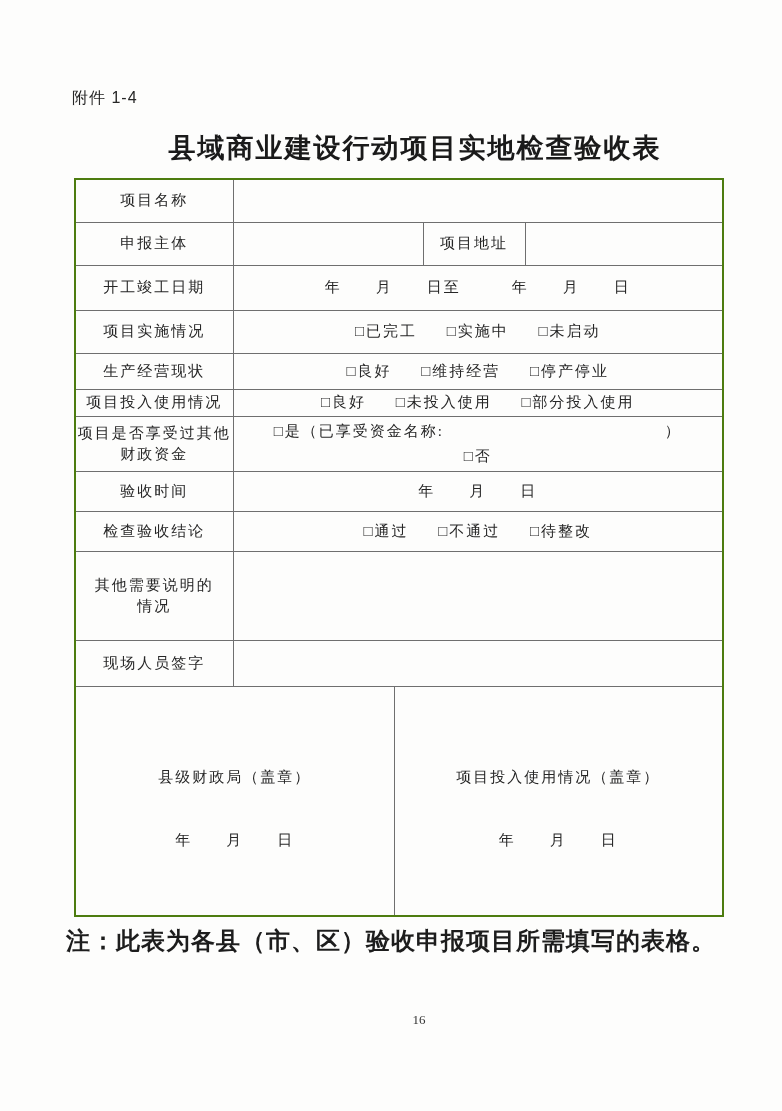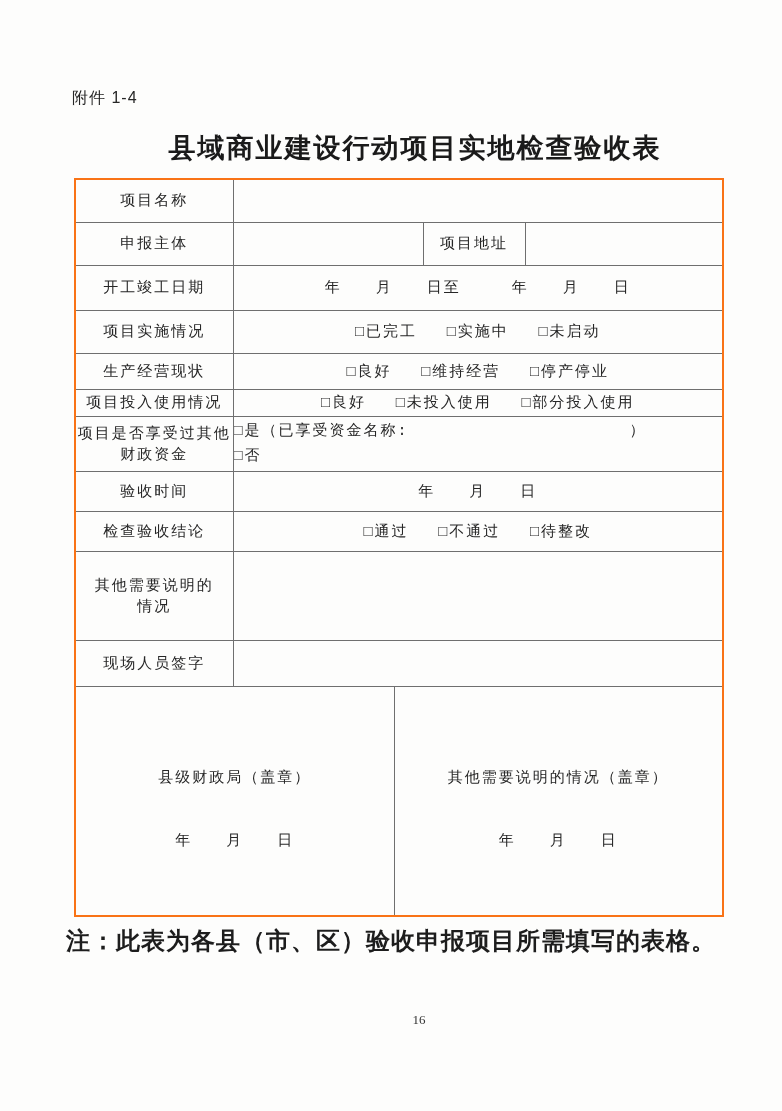--- a/index.html
+++ b/index.html
@@ -33,35 +33,35 @@
     font-size: 27px;
     letter-spacing: 2px;
     color: #1a1a1a;
   }
   table.form {
     position: absolute;
     left: 74px; top: 178px;
     width: 648px;
     border-collapse: collapse;
     table-layout: fixed;
-    border: 2px solid #f97316;
+    border: 2px solid #4d7c0f;
     font-size: 15px;
     letter-spacing: 2px;
     color: #262626;
   }
   table.form td {
     border: 1px solid #6f6f6f;
     vertical-align: middle;
     padding: 0;
     overflow: hidden;
   }
   td.lbl { text-align: center; padding: 0 10px; line-height: 21px; }
   td.lbl.pad-lg { padding: 12px 17px; }
   td.val-center { text-align: center; }
-  td.val-left { text-align: left; padding-left: 5px; line-height: 25px; font-family: Liberation Mono, monospace; }
+  td.val-left { text-align: center; padding-left: 5px; line-height: 25px; }
   td.blank { }
   .r1 { height: 43px; }
   .r2 { height: 43px; }
   .r3 { height: 45px; }
   .r4 { height: 43px; }
   .r5 { height: 36px; }
   .r6 { height: 27px; padding-left: 14px; }
   .r7 { height: 55px; }
   .r8 { height: 40px; }
   .r9 { height: 40px; font-family: Liberation Serif, serif; }
@@ -187,21 +187,21 @@
 
     <tr class="r-stamp">
       <td class="stamp-cell" colspan="2">
         <div class="stamp-inner">
           <div>县级财政局（盖章）</div>
           <div class="stamp-date">年　　月　　日</div>
         </div>
       </td>
       <td class="stamp-cell" colspan="3">
         <div class="stamp-inner">
-          <div>其他需要说明的情况（盖章）</div>
+          <div>项目投入使用情况（盖章）</div>
           <div class="stamp-date">年　　月　　日</div>
         </div>
       </td>
     </tr>
   </tbody>
     </table>
 
   <div class="footnote">注：此表为各县（市、区）验收申报项目所需填写的表格。</div>
 
   <div class="page-number">16</div>

